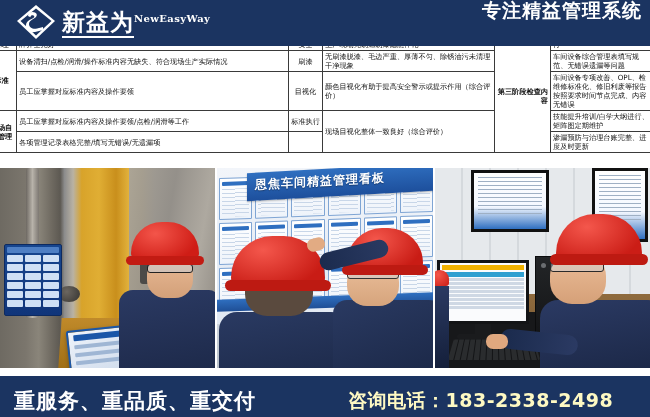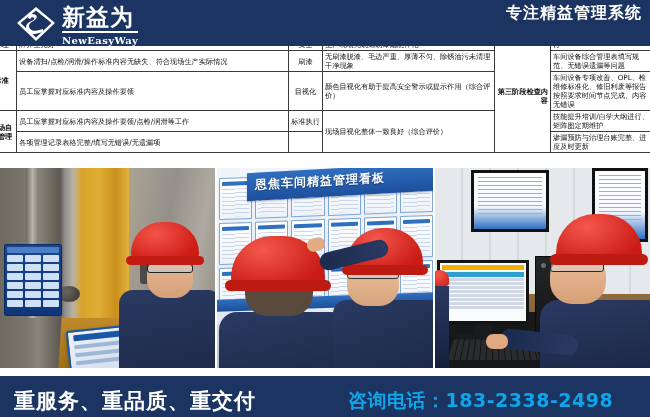--- a/index.html
+++ b/index.html
@@ -10,34 +10,34 @@
   }
   .page{position:relative;width:650px;height:417px;overflow:hidden;background:#fff;}
 
   
   .header{
     position:absolute;left:0;top:0;width:650px;height:46px;
     background:#1b3461;overflow:hidden;
   }
   .brand{position:absolute;left:16px;top:4px;display:flex;align-items:center;gap:6px;}
   .logo-mark{position:relative;width:40px;height:38px;flex:0 0 40px;}
-  .brand-text{display:flex;flex-direction:column;line-height:1;padding-top:2px;}
+  .brand-text{display:flex;flex-direction:row;line-height:1;padding-top:2px;}
   .brand-cn{
     font-family:"DejaVu Sans","Liberation Sans",sans-serif;
     font-size:23px;font-weight:700;color:#ffffff;letter-spacing:1px;
     border-bottom:2px solid #ffffff;padding-bottom:2px;
   }
   .brand-en{
     font-family:"DejaVu Serif","Liberation Serif",serif;
     font-size:10px;font-weight:700;color:#ffffff;letter-spacing:.4px;
     margin-top:3px;text-align:center;
   }
   .slogan{
     position:absolute;right:8px;top:2px;text-align:center;color:#ffffff;
-    font-size:16px;font-weight:700;line-height:21px;letter-spacing:1px;
+    font-size:19px;font-weight:700;line-height:21px;letter-spacing:1px;font-family:Liberation Mono, monospace;
   }
   .slogan div{white-space:nowrap;}
 
   
   .table-wrap{
     position:absolute;left:0;top:46px;width:650px;height:122px;
     background:#ffffff;overflow:hidden;
   }
   table.matrix{
     border-collapse:collapse;width:668px;margin-left:-14px;margin-top:-8px;
@@ -207,21 +207,21 @@
     background:radial-gradient(ellipse at 40% 30%,#f4574c,#cb1d16);border-radius:9px 9px 3px 3px;}
 
   
   .footer{
     position:absolute;left:0;bottom:0;width:650px;height:41px;background:#1b3461;
   }
   .f-left{
     position:absolute;left:14px;top:11px;color:#fff;font-size:21px;font-weight:700;letter-spacing:1px;white-space:nowrap;
   }
   .f-right{
-    position:absolute;left:348px;top:12px;color:#0ea5e9;font-size:19px;font-weight:700;letter-spacing:.5px;white-space:nowrap;
+    position:absolute;left:348px;top:12px;color:#fef9c3;font-size:19px;font-weight:700;letter-spacing:.5px;white-space:nowrap;
   }
 </style>
 </head>
 <body>
 
 <div class="page">
 
   <div class="header">
     <div class="brand">
       <div class="logo-mark">

